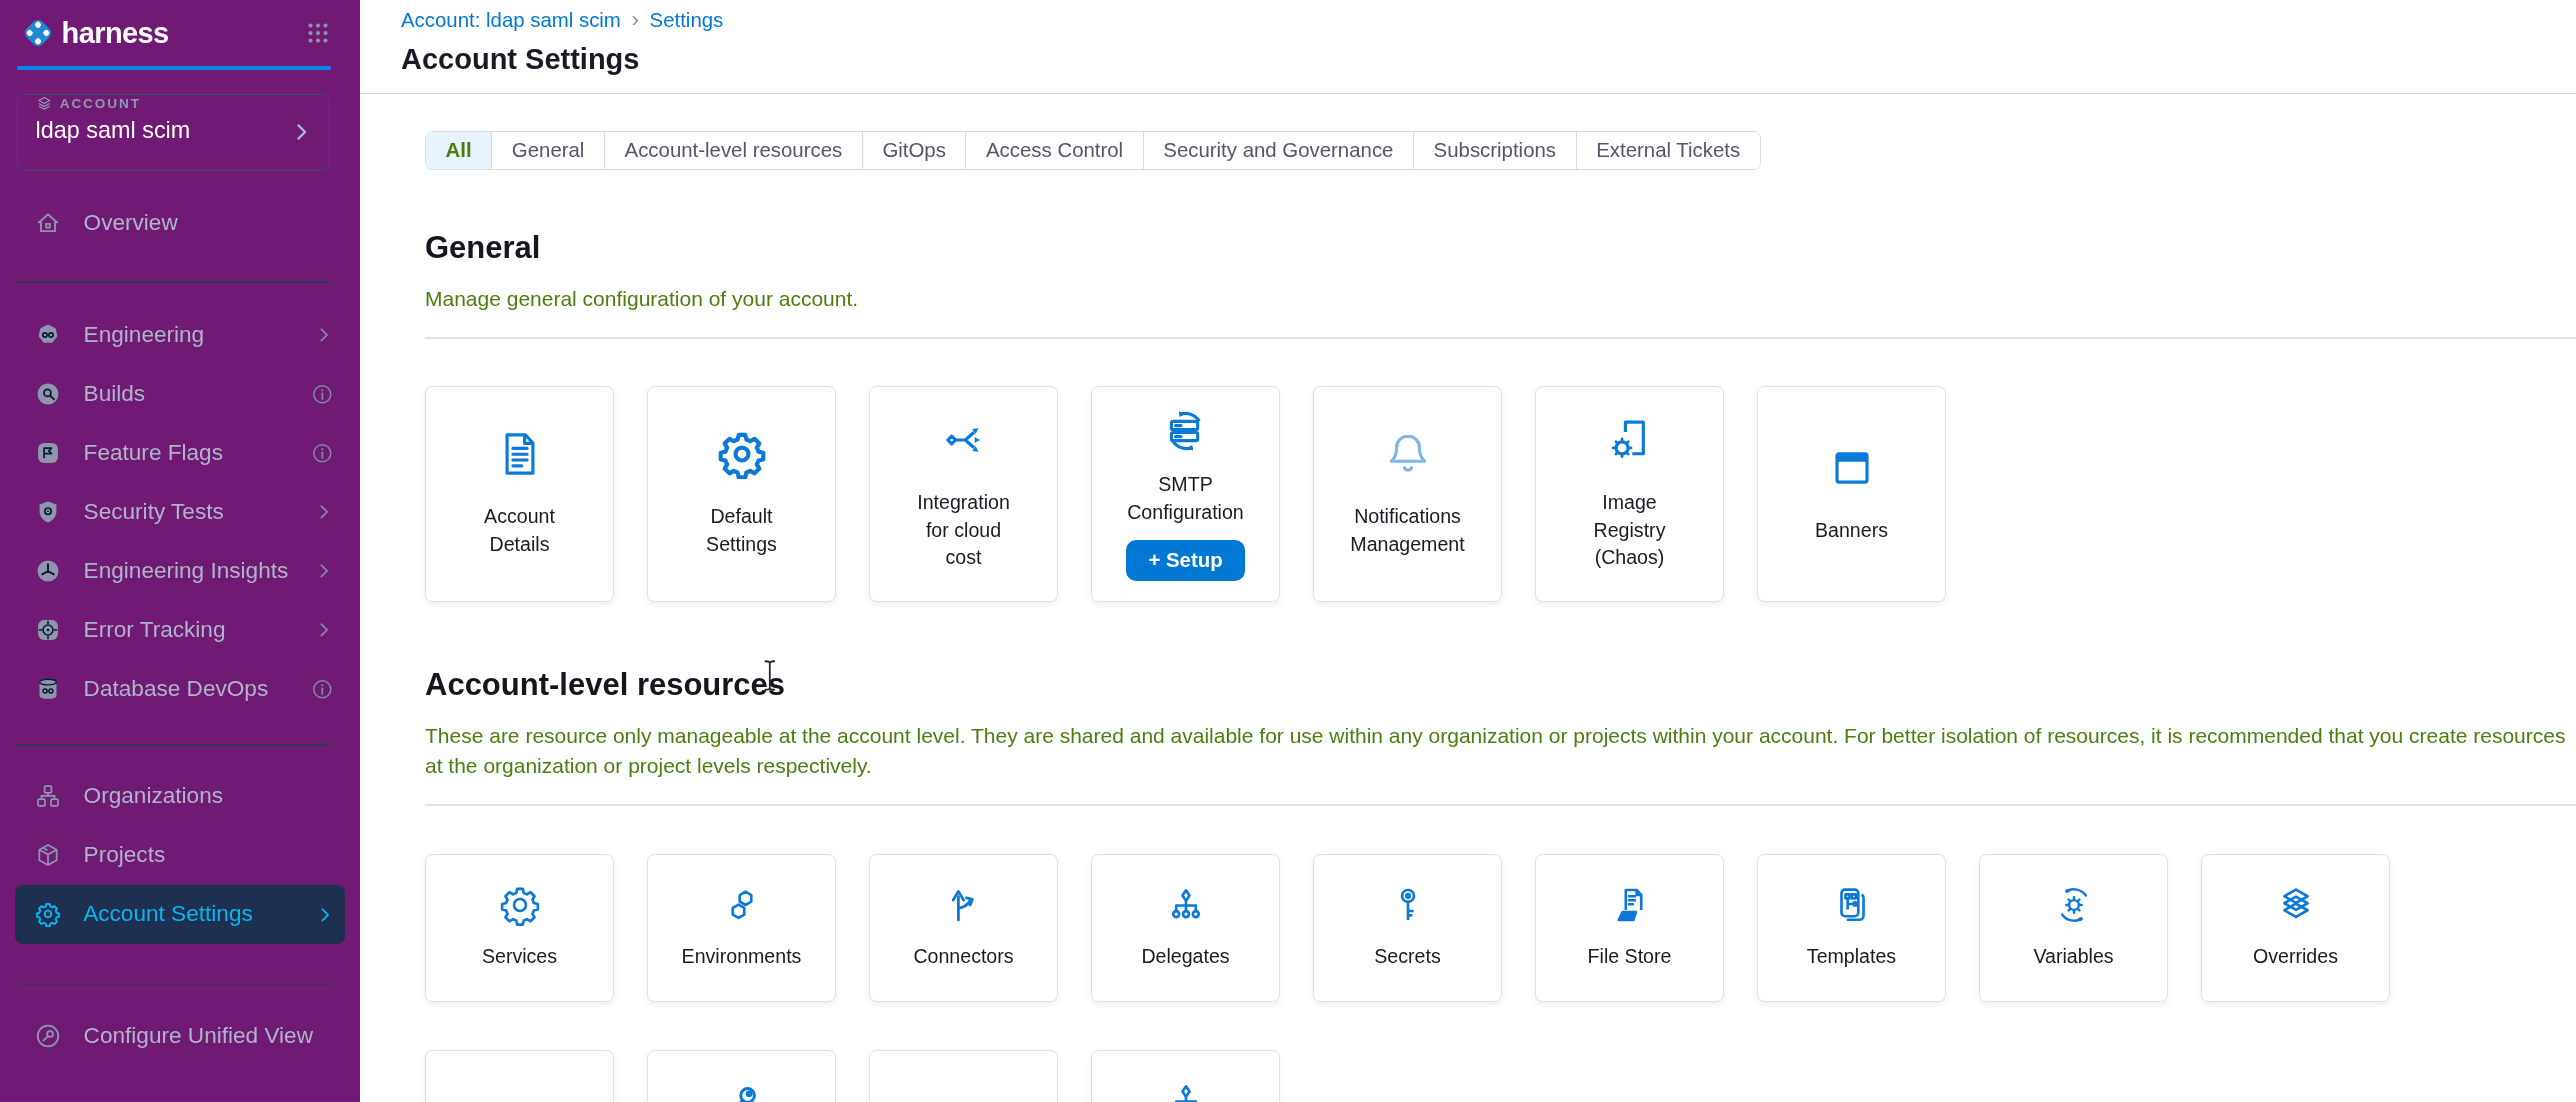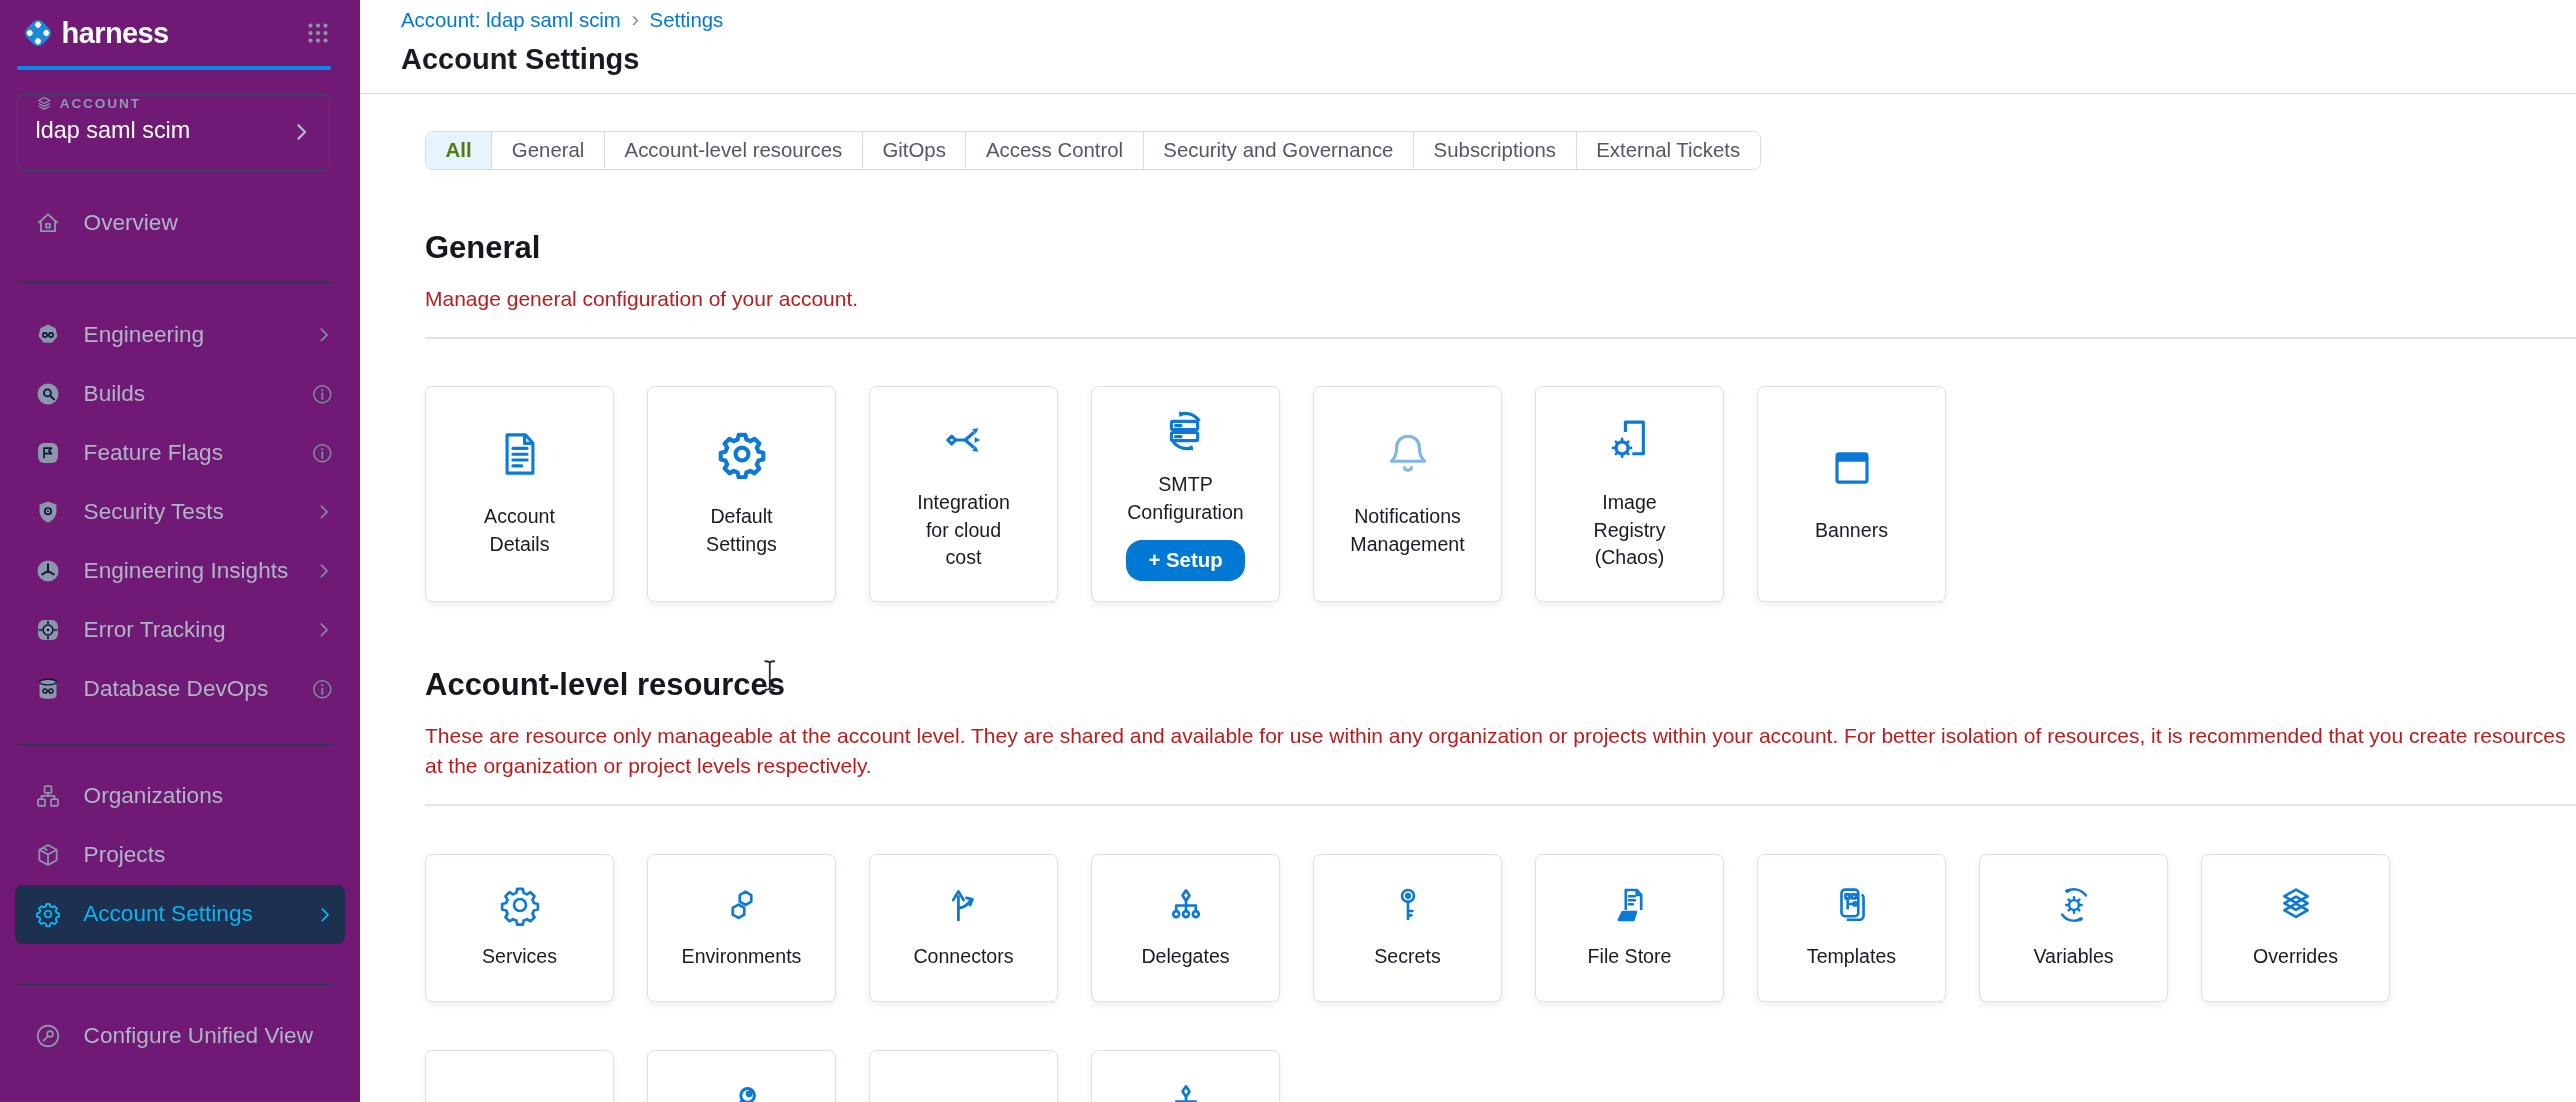--- a/index.html
+++ b/index.html
@@ -37,35 +37,35 @@
   .page-title{margin-top:10.6px;font-size:29px;font-weight:700;color:#1a1a24;}
 
   .tabs{margin:37px 0 0 65px;display:inline-flex;border:1.5px solid #d9dae5;border-radius:7.5px;overflow:hidden;height:39px;box-sizing:border-box;align-items:stretch;background:#fff;}
   .tab{display:flex;align-items:center;padding:0 19.6px;font-size:20.4px;color:#54566b;border-right:1.5px solid #d9dae5;background:#fff;cursor:pointer;white-space:nowrap;}
   .tab:last-child{border-right:none;}
   .tab.selected{background:#e7f4fd;color:#4d7c0f;font-weight:700;}
 
   .section-title{margin:0 0 0 65px;font-size:31px;font-weight:700;color:#16161e;}
   .st-1{padding-top:60px;}
   .st-2{padding-top:65px;}
-  .section-desc{margin:18px 0 0 65px;font-size:21px;color:#b91c1c;line-height:1.45;max-width:2151px;}
+  .section-desc{margin:18px 0 0 65px;font-size:21px;color:#4d7c0f;line-height:1.45;max-width:2151px;}
   .section-divider{height:1.5px;background:#e2e2ea;margin:22.6px 0 0 65px;}
 
   .cards{display:flex;gap:33px;margin:47px 0 0 65px;}
   .cards.compact{margin-top:33px;}
   .card{width:189px;box-sizing:border-box;border:1.5px solid #dddee9;border-radius:7.5px;background:#fff;box-shadow:0 3px 7.5px rgba(96,97,112,0.10);display:flex;flex-direction:column;align-items:center;justify-content:center;text-align:center;cursor:pointer;flex-shrink:0;}
   .row1 .card{height:216px;}
   .row2 .card{height:148px;margin-top:15px;}
   .cicon{color:#0b79d5;}
   .card-label{font-size:19.6px;font-weight:500;color:#1a1a24;line-height:1.4;max-width:130px;margin-top:24px;}
   .row2 .card-label{max-width:166px;margin-top:16.6px;}
   .w150{max-width:113px;}
   .w120{max-width:94px;}
   .smtp-label{margin-top:15px;}
-  .setup-btn{margin-top:13.6px;height:41px;padding:0 22.6px;border:none;border-radius:16px;background:#0278d5;color:#ffffff;font-size:20.4px;font-weight:700;font-family:"Liberation Sans",sans-serif;cursor:pointer;display:flex;align-items:center;}
+  .setup-btn{margin-top:13.6px;height:41px;padding:0 22.6px;border:none;border-radius:10px;background:#0278d5;color:#ffffff;font-size:20.4px;font-weight:700;font-family:"Liberation Sans",sans-serif;cursor:pointer;display:flex;align-items:center;}
   svg{display:block;}
   .text-cursor{position:absolute;left:760px;top:659px;color:#26262e;pointer-events:none;}
 </style>
 </head>
 <body>
 
 <div class="app">
 
   <div class="sidebar">
     <div class="logo-row">

